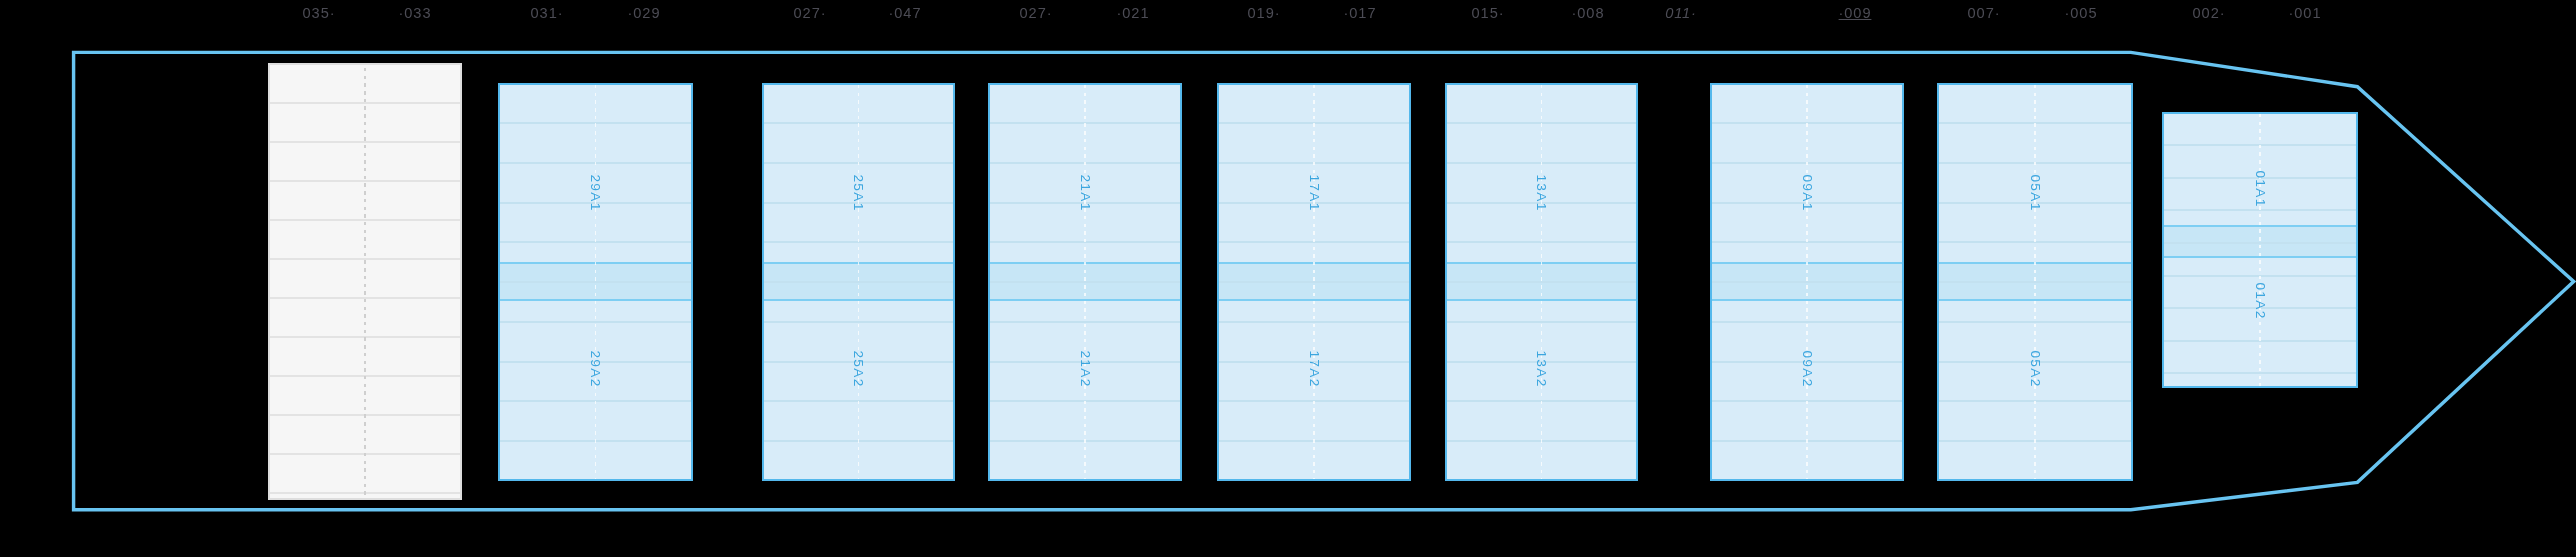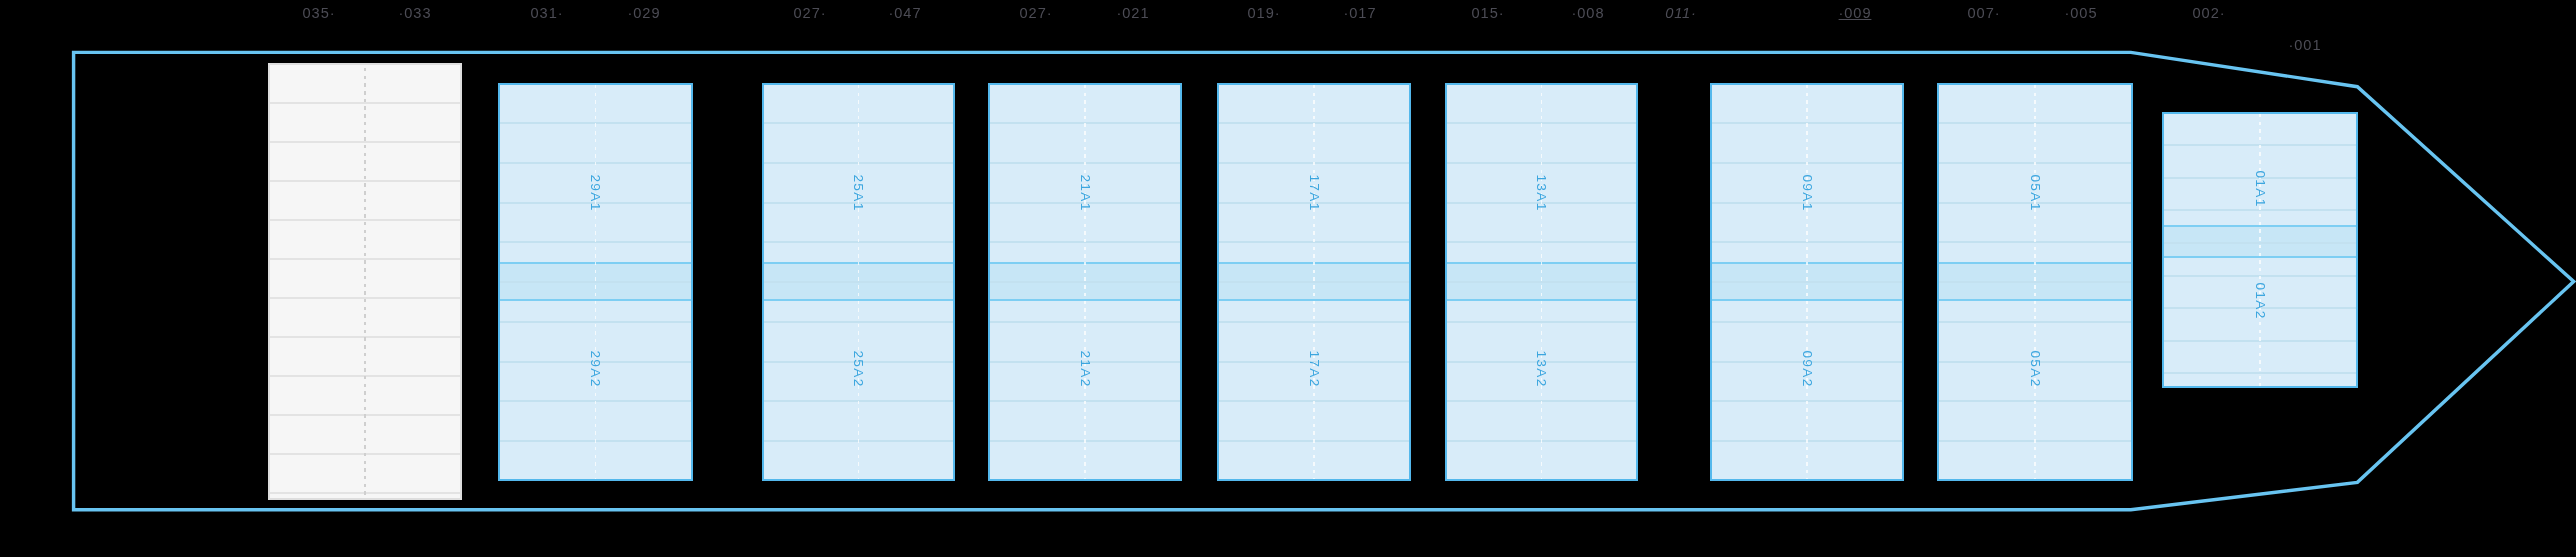--- a/index.html
+++ b/index.html
@@ -71,21 +71,21 @@
       <div class="ruler-label" style="left: 1133px;">·021</div>
       <div class="ruler-label" style="left: 1264px;">019·</div>
       <div class="ruler-label" style="left: 1360px;">·017</div>
       <div class="ruler-label" style="left: 1488px;">015·</div>
       <div class="ruler-label" style="left: 1588px;">·008</div>
       <div class="ruler-label" style="left: 1681px; font-style: italic;">011·</div>
       <div class="ruler-label" style="left: 1855px; text-decoration: underline;">·009</div>
       <div class="ruler-label" style="left: 1984px;">007·</div>
       <div class="ruler-label" style="left: 2081px;">·005</div>
       <div class="ruler-label" style="left: 2209px;">002·</div>
-      <div class="ruler-label" style="left: 2305px; margin-top: 32px;">·001</div>
+      <div class="ruler-label" style="left: 2305px;">·001</div>
     </div>
   <div id="midship-grid" style="left: 268px; top: 63px; width: 194px; height: 437px;">
 
   <div class="grid-row" style="height: 39px;"></div>
       <div class="grid-row" style="height: 39px;"></div>
       <div class="grid-row" style="height: 39px;"></div>
       <div class="grid-row" style="height: 39px;"></div>
       <div class="grid-row" style="height: 39px;"></div>
       <div class="grid-row" style="height: 39px;"></div>
       <div class="grid-row" style="height: 39px;"></div>

